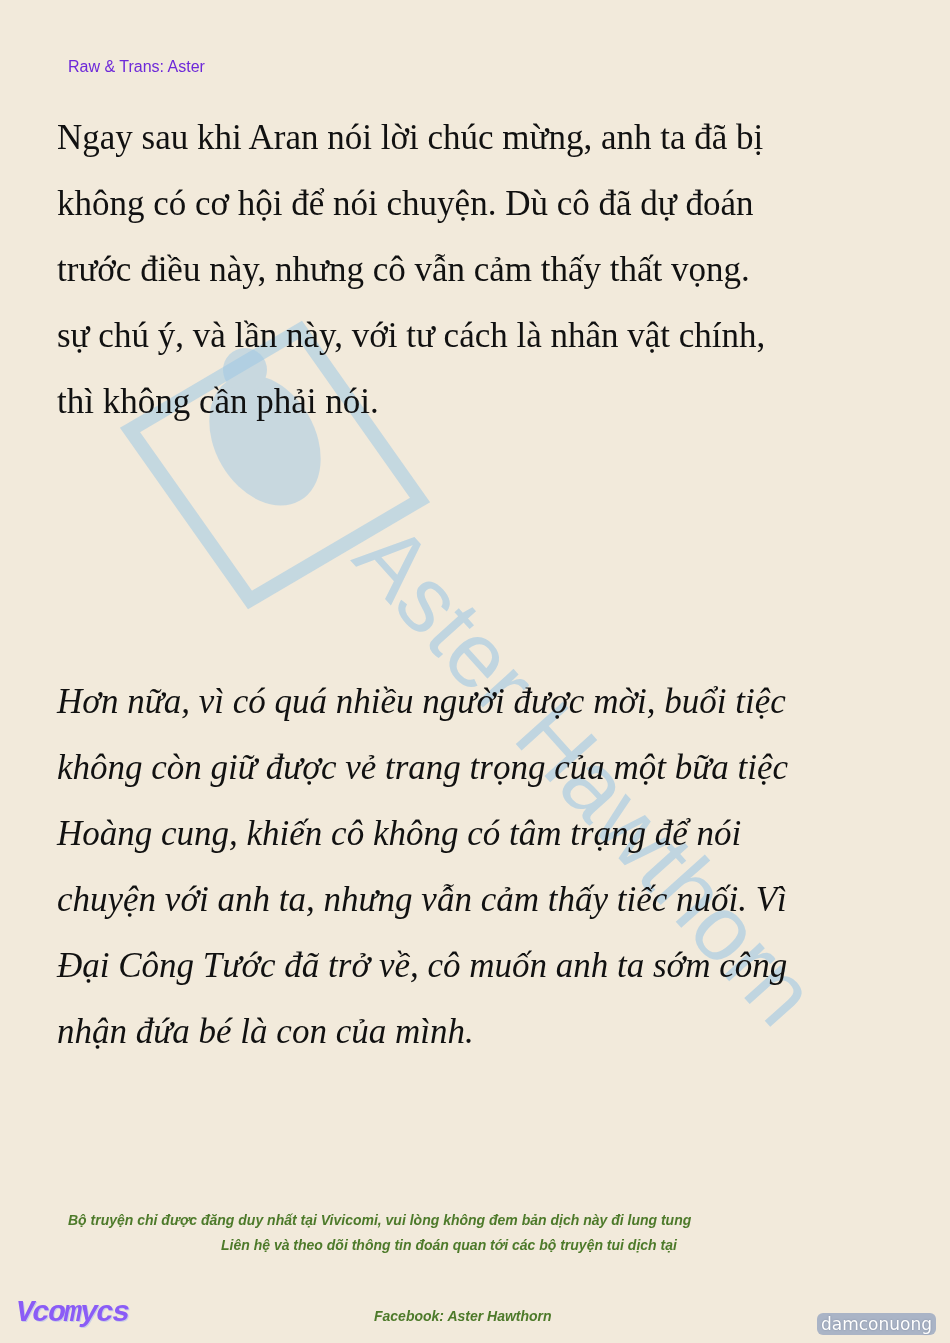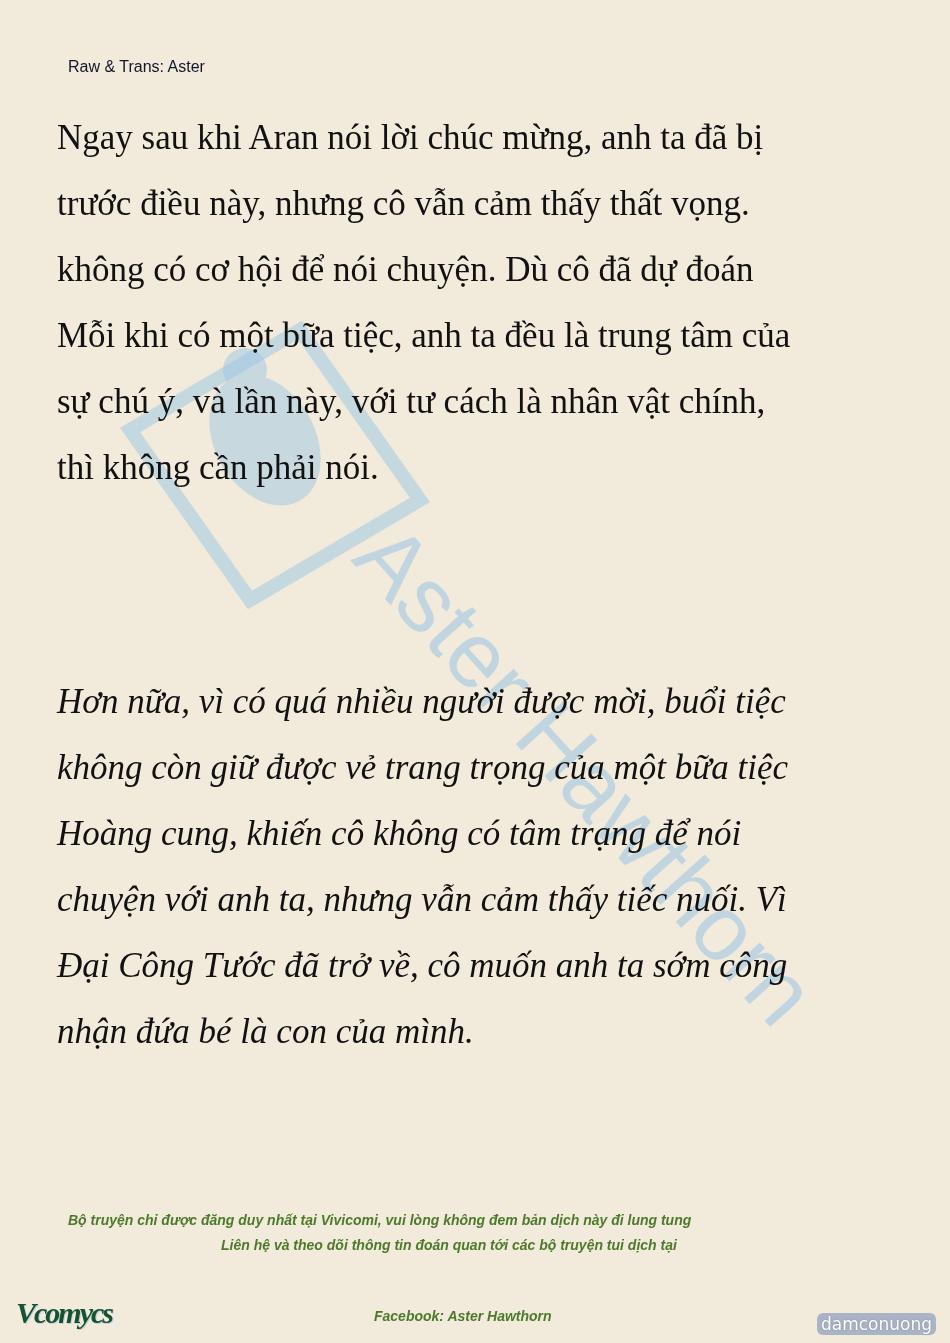--- a/index.html
+++ b/index.html
@@ -3,43 +3,43 @@
 <meta charset="utf-8">
 <style>
   html, body { margin:0; padding:0; }
   body {
     width:950px; height:1343px; overflow:hidden;
     background:#f2eadb; position:relative;
     font-family:"Liberation Serif", serif;
   }
   .credit {
     position:absolute; left:68px; top:58px;
-    font-family:"Liberation Sans", sans-serif; font-size:16px; color:#0f172a;
+    font-family:"Liberation Sans", sans-serif; font-size:16px; color:#6d28d9;
   }
   .para {
     position:absolute; left:57px; width:840px;
     font-size:35px; line-height:66px; color:#111; margin:0;
   }
   .para span { display:block; white-space:nowrap; }
   #p1 { top:105px; }
   #p2 { top:669px;font-style:italic; }
   .footer {
     position:absolute; top:1208px; left:0; width:950px;
     font-family:"Liberation Sans", sans-serif; font-style:italic; font-weight:bold;
     font-size:14px; line-height:25px; color:#4d7a2a;
   }
   .footer div { position:absolute; white-space:nowrap; }
   .f1 { left:68px; top:0; }
   .f2 { left:221px; top:25px; }
   .f3 { left:374px; top:50px;margin-top:46px; }
   .watermark { position:absolute; left:0; top:0; pointer-events:none; }
   .logo-left {
     position:absolute; left:16px; top:1296px;
-    font-family:Liberation Serif, serif; font-style:italic; font-weight:bold;
-    font-size:30px; color:#14532d; letter-spacing:-2px;
+    font-family:Liberation Mono, monospace; font-style:italic; font-weight:bold;
+    font-size:30px; color:#8b5cf6; letter-spacing:-2px;
     text-shadow:1px 1px 0 #c9cde6;
   }
   .logo-right {
     position:absolute; right:14px; top:1313px;
     font-family:"DejaVu Sans", sans-serif; font-size:17px; color:#fff;
     background:#aab4c6; padding:1px 4px; border-radius:6px;
     text-shadow:0 0 2px #7b879c;
   }
 </style>
 </head>
@@ -53,23 +53,22 @@
     <ellipse cx="265" cy="440" rx="50" ry="70" transform="rotate(-30 265 440)"></ellipse>
     <circle cx="245" cy="370" r="22"></circle>
   </g>
   <text x="350" y="560" transform="rotate(48 350 560)" font-family="Liberation Sans, sans-serif" font-size="92" fill="#9fc8e4" opacity="0.6">Aster Hawthorn</text>
 </svg>
 
 <div class="credit">Raw &amp; Trans: Aster</div>
 
 <p class="para" id="p1">
   <span>Ngay sau khi Aran nói lời chúc mừng, anh ta đã bị</span>
+  <span>không có cơ hội để nói chuyện. Dù cô đã dự đoán</span>
   <span>trước điều này, nhưng cô vẫn cảm thấy thất vọng.</span>
-  <span>không có cơ hội để nói chuyện. Dù cô đã dự đoán</span>
-  <span>Mỗi khi có một bữa tiệc, anh ta đều là trung tâm của</span>
   <span>sự chú ý, và lần này, với tư cách là nhân vật chính,</span>
   <span>thì không cần phải nói.</span>
 </p>
 
 <p class="para" id="p2">
   <span>Hơn nữa, vì có quá nhiều người được mời, buổi tiệc</span>
   <span>không còn giữ được vẻ trang trọng của một bữa tiệc</span>
   <span>Hoàng cung, khiến cô không có tâm trạng để nói</span>
   <span>chuyện với anh ta, nhưng vẫn cảm thấy tiếc nuối. Vì</span>
   <span>Đại Công Tước đã trở về, cô muốn anh ta sớm công</span>

